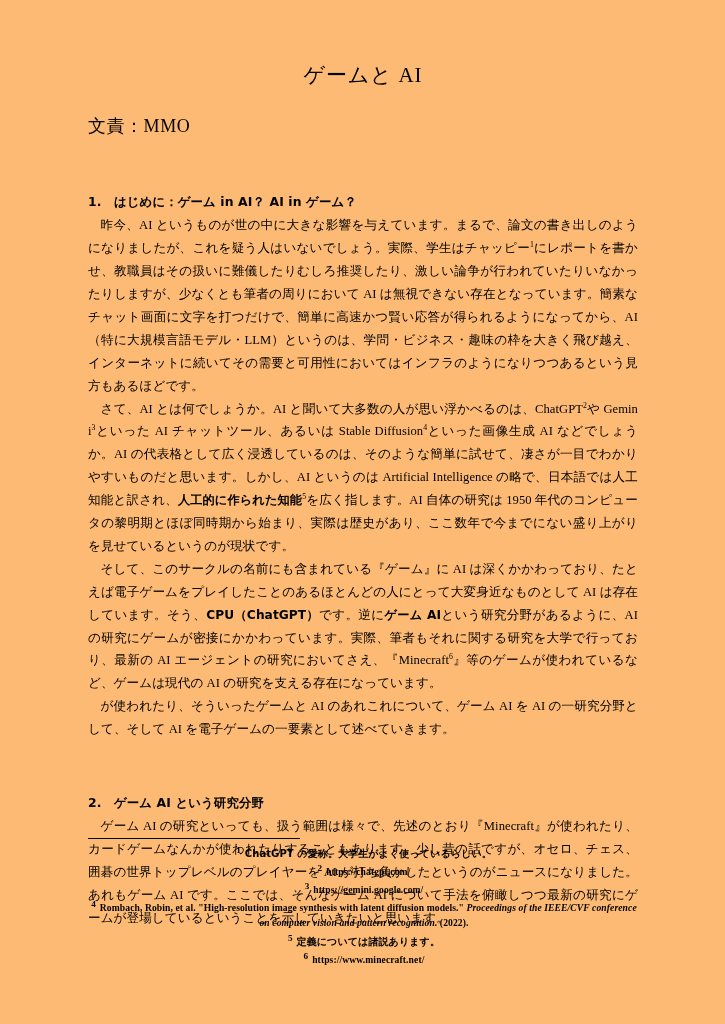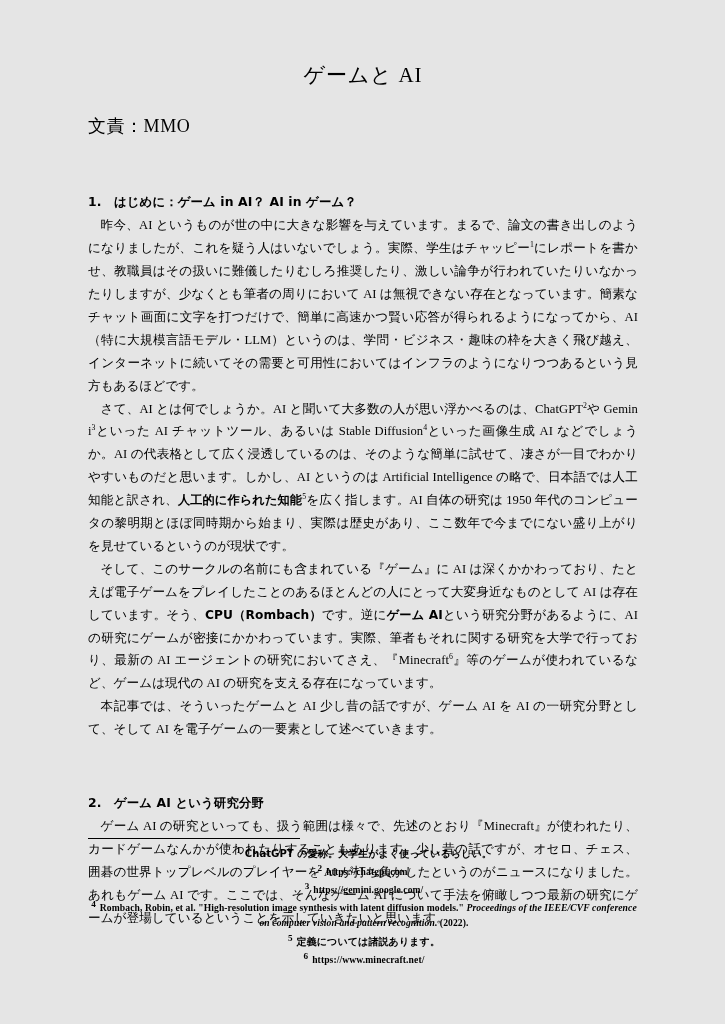--- a/index.html
+++ b/index.html
@@ -8,21 +8,21 @@
     background: #ffffff;
   }
   body {
     font-family: "Liberation Serif", "DejaVu Serif", serif;
     color: #000000;
   }
   .page {
     position: relative;
     width: 725px;
     height: 1024px;
-    background: #e5e5e5;
+    background: #fdba74;
     margin: 0 auto;
     overflow: hidden;
     box-sizing: border-box;
   }
   .content {
     position: absolute;
     left: 88px;
     top: 56px;
     width: 550px;
   }
@@ -153,22 +153,22 @@
 
     <div class="byline">文責：MMO</div>
 
     <div class="section">
       <div class="sec-head">
         <span class="sec-num">1.</span>
         <span class="sec-title">はじめに：ゲーム in AI？ AI in ゲーム？</span>
       </div>
       <p class="body">昨今、AI というものが世の中に大きな影響を与えています。まるで、論文の書き出しのようになりましたが、これを疑う人はいないでしょう。実際、学生はチャッピー<sup class="fn">1</sup>にレポートを書かせ、教職員はその扱いに難儀したりむしろ推奨したり、激しい論争が行われていたりいなかったりしますが、少なくとも筆者の周りにおいて AI は無視できない存在となっています。簡素なチャット画面に文字を打つだけで、簡単に高速かつ賢い応答が得られるようになってから、AI（特に大規模言語モデル・LLM）というのは、学問・ビジネス・趣味の枠を大きく飛び越え、インターネットに続いてその需要と可用性においてはインフラのようになりつつあるという見方もあるほどです。</p>
       <p class="body">さて、AI とは何でしょうか。AI と聞いて大多数の人が思い浮かべるのは、ChatGPT<sup class="fn">2</sup>や Gemini<sup class="fn">3</sup>といった AI チャットツール、あるいは Stable Diffusion<sup class="fn">4</sup>といった画像生成 AI などでしょうか。AI の代表格として広く浸透しているのは、そのような簡単に試せて、凄さが一目でわかりやすいものだと思います。しかし、AI というのは Artificial Intelligence の略で、日本語では人工知能と訳され、<b>人工的に作られた知能</b><sup class="fn">5</sup>を広く指します。AI 自体の研究は 1950 年代のコンピュータの黎明期とほぼ同時期から始まり、実際は歴史があり、ここ数年で今までにない盛り上がりを見せているというのが現状です。</p>
-      <p class="body">そして、このサークルの名前にも含まれている『ゲーム』に AI は深くかかわっており、たとえば電子ゲームをプレイしたことのあるほとんどの人にとって大変身近なものとして AI は存在しています。そう、<b>CPU（Rombach）</b>です。逆に<b>ゲーム AI</b>という研究分野があるように、AI の研究にゲームが密接にかかわっています。実際、筆者もそれに関する研究を大学で行っており、最新の AI エージェントの研究においてさえ、『Minecraft<sup class="fn">6</sup>』等のゲームが使われているなど、ゲームは現代の AI の研究を支える存在になっています。</p>
-      <p class="body">本記事では、そういったゲームと AI 少し昔の話ですが、ゲーム AI を AI の一研究分野として、そして AI を電子ゲームの一要素として述べていきます。</p>
+      <p class="body">そして、このサークルの名前にも含まれている『ゲーム』に AI は深くかかわっており、たとえば電子ゲームをプレイしたことのあるほとんどの人にとって大変身近なものとして AI は存在しています。そう、<b>CPU（ChatGPT）</b>です。逆に<b>ゲーム AI</b>という研究分野があるように、AI の研究にゲームが密接にかかわっています。実際、筆者もそれに関する研究を大学で行っており、最新の AI エージェントの研究においてさえ、『Minecraft<sup class="fn">6</sup>』等のゲームが使われているなど、ゲームは現代の AI の研究を支える存在になっています。</p>
+      <p class="body">が使われたり、そういったゲームと AI のあれこれについて、ゲーム AI を AI の一研究分野として、そして AI を電子ゲームの一要素として述べていきます。</p>
     </div>
 
     <div class="section second">
       <div class="sec-head">
         <span class="sec-num">2.</span>
         <span class="sec-title">ゲーム AI という研究分野</span>
       </div>
       <p class="body">ゲーム AI の研究といっても、扱う範囲は様々で、先述のとおり『Minecraft』が使われたり、カードゲームなんかが使われたりすることもあります。少し昔の話ですが、オセロ、チェス、囲碁の世界トップレベルのプレイヤーを AI が打ち負かしたというのがニュースになりました。あれもゲーム AI です。ここでは、そんなゲーム AI について手法を俯瞰しつつ最新の研究にゲームが登場しているということを示していきたいと思います。</p>
     </div>
 

